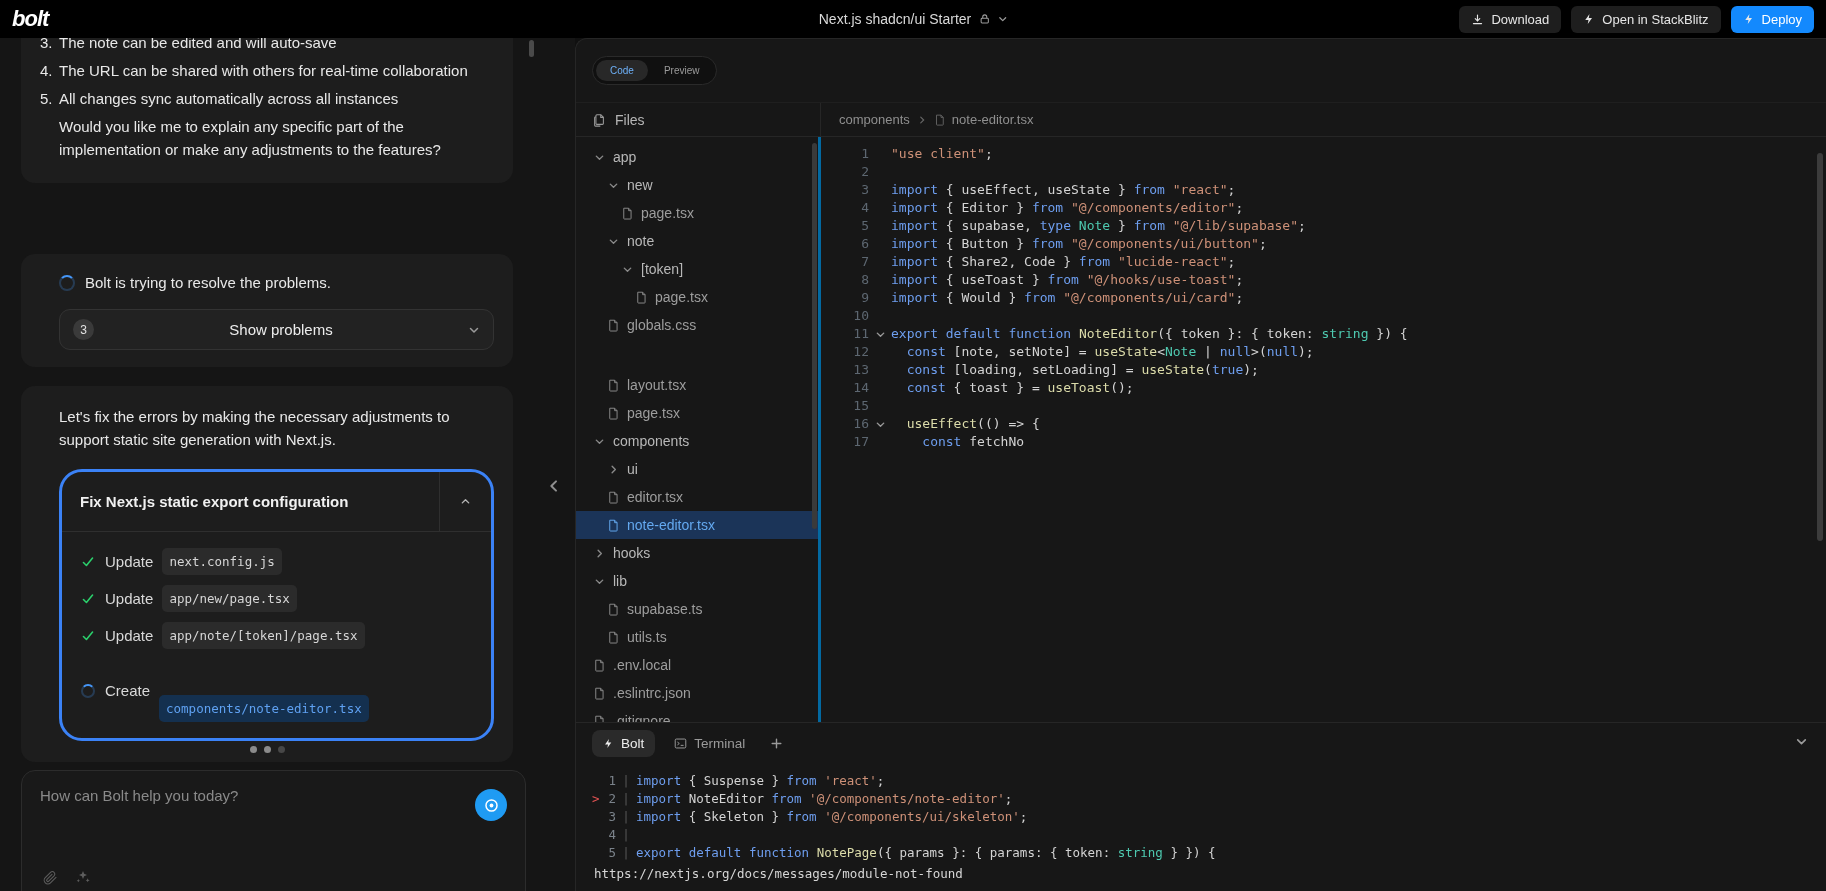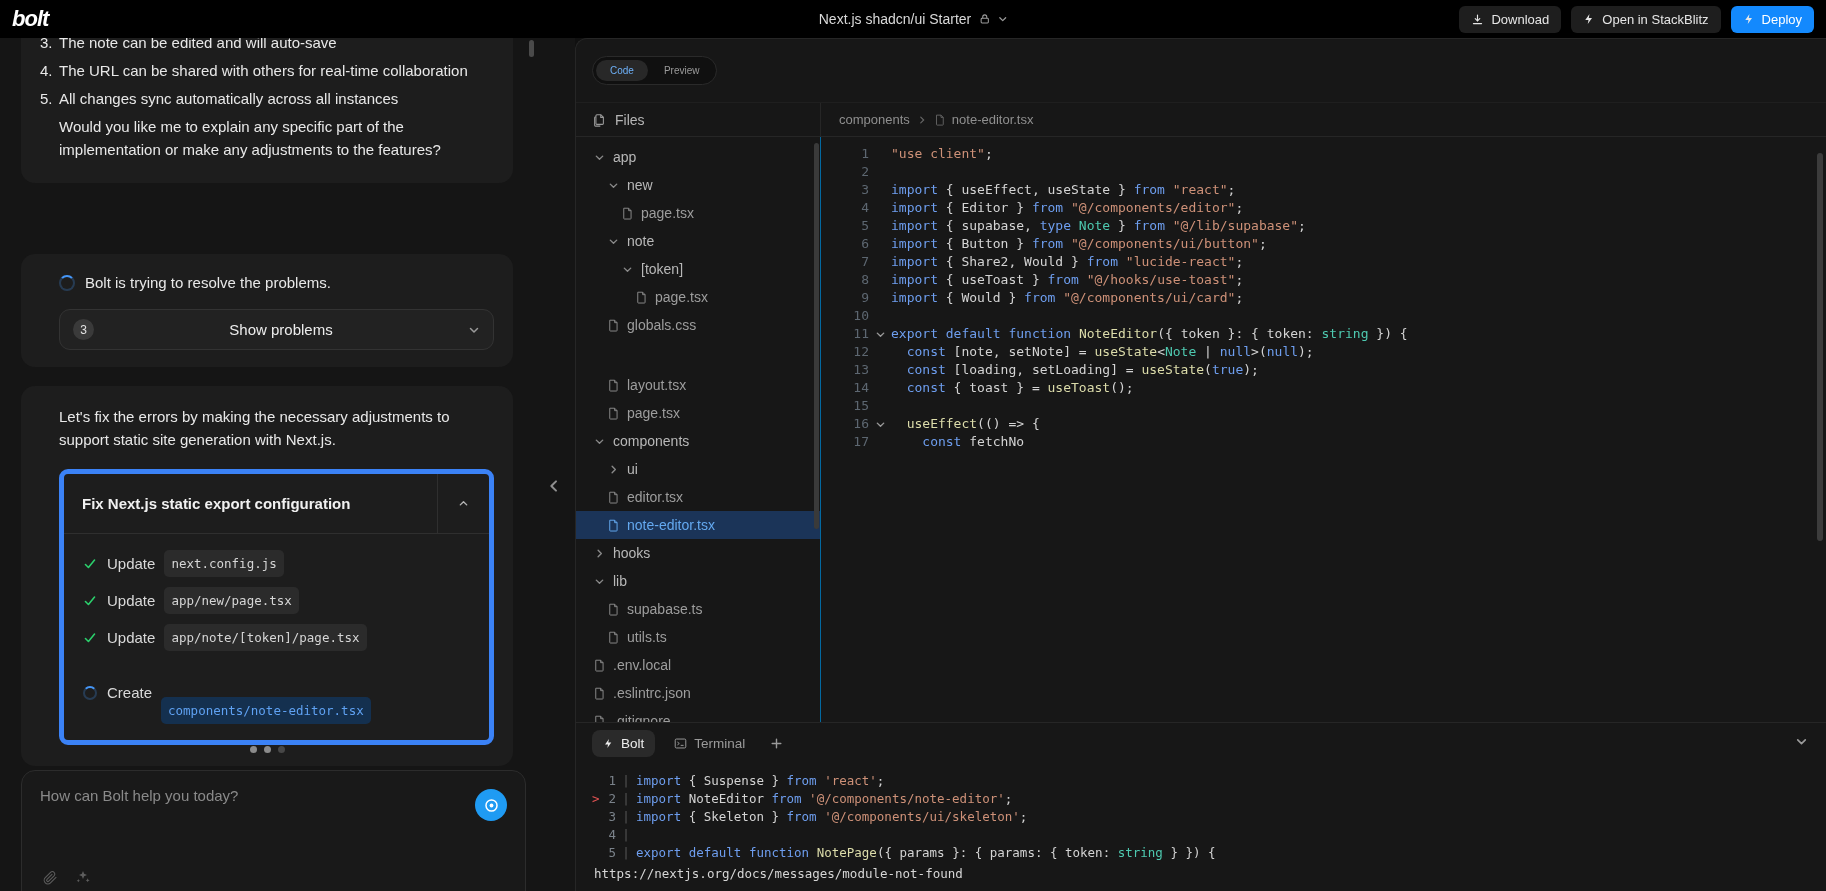--- a/index.html
+++ b/index.html
@@ -27,21 +27,21 @@
   #card2{top:216px;padding:17px 19px 17px 38px;}
   .resolve-row{display:flex;align-items:center;gap:10px;}
   .spinner{width:16px;height:16px;border-radius:50%;border:2px solid rgba(69,150,247,.25);border-top-color:#4596f7;animation:spin 1s linear infinite;flex:none;}
   .spinner.sm{width:14px;height:14px;}
   @keyframes spin{to{transform:rotate(360deg)}}
   .show-problems{margin-top:15px;display:flex;align-items:center;gap:11px;height:41px;width:100%;padding:0 13px;background:#222;border:1px solid #333;border-radius:11px;}
   .badge{width:21px;height:21px;border-radius:50%;background:#3a3a3a;color:#e2e2e2;font-size:12px;display:grid;place-items:center;flex:none;}
   .sp-label{flex:1;text-align:center;font-size:15px;font-weight:500;color:#ededed;}
   .sp-chev{color:#9a9a9a;display:flex;}
   #card3{top:348px;padding:19px 19px 21px 38px;}
-  .task-card{margin-top:18px;border:5px solid #3b82f6;border-radius:9px;overflow:hidden;}
+  .task-card{margin-top:18px;border:3px solid #3b82f6;border-radius:23px;overflow:hidden;}
   .task-head{display:flex;border-bottom:1px solid #2f2f2f;}
   .task-title{flex:1;padding:20px 18px;font-size:15px;font-weight:600;color:#f1f1f1;line-height:19px;}
   .task-toggle{width:52px;border-left:1px solid #2f2f2f;display:grid;place-items:center;color:#b5b5b5;}
   .task-body{padding:16px 18px;display:flex;flex-direction:column;gap:10px;}
   .task-row{display:flex;align-items:center;gap:9px;font-size:15px;color:#d9d9d9;cursor:pointer;}
   .task-ic{width:16px;display:flex;justify-content:center;flex:none;}
   .chip{font-family:"DejaVu Sans Mono",monospace;font-size:12.5px;background:#2b2b2b;border-radius:5px;padding:2px 7px;color:#d6d6d6;}
   .task-row.loading .chip{background:#14304f;color:#5fa1f2;margin-top:36px;}
   .pager{position:absolute;top:708px;left:21px;width:492px;display:flex;justify-content:center;gap:7px;}
   .dot{width:7px;height:7px;border-radius:50%;background:#8b8b8b;cursor:pointer;}
@@ -61,21 +61,21 @@
   .seg-group{display:flex;background:#101010;border:1px solid #2a2a2a;border-radius:18px;padding:3px;gap:2px;}
   .seg{font-size:10px;color:#9b9b9b;padding:5px 14px;border-radius:14px;}
   .seg.active{background:#282828;color:#6db0f8;}
   .wb-head{height:34px;display:flex;border-bottom:1px solid #262626;flex:none;}
   .files-head{width:245px;flex:none;display:flex;align-items:center;gap:9px;padding:0 16px;color:#b6b6b6;font-size:14px;border-right:1px solid #262626;}
   .fh-ic{color:#9a9a9a;display:flex;}
   .crumb{flex:1;display:flex;align-items:center;gap:7px;padding:0 18px;color:#8f8f8f;font-size:13px;}
   .crumb-chev,.crumb-ic{color:#666;display:flex;}
   .crumb-item{cursor:pointer;}
   .wb-body{flex:1;display:flex;min-height:0;}
-  .files-panel{width:245px;flex:none;border-right:1px solid #0369a1;position:relative;overflow:hidden;}
+  .files-panel{width:245px;flex:none;border-right:3px solid #0369a1;position:relative;overflow:hidden;}
   .tree{position:absolute;inset:0;padding-top:6px;}
   .tree-row{display:flex;align-items:center;gap:7px;height:28px;font-size:14px;color:#9d9d9d;cursor:pointer;}
   .tree-row.folder{color:#b8b8b8;}
   .tree-icon{width:14px;display:flex;justify-content:center;color:#8a8a8a;flex:none;}
   .tree-row.selected{background:#1b3458;color:#64a9f0;}
   .tree-row.selected .tree-icon{color:#64a9f0;}
   .tree-scroll{position:absolute;right:1px;top:6px;width:5px;height:386px;background:#3a3a3a;border-radius:3px;cursor:pointer;}
   .editor{flex:1;position:relative;overflow:hidden;background:#171717;}
   .code{position:absolute;inset:0;padding-top:8px;font-family:"DejaVu Sans Mono",monospace;font-size:13px;}
   .code-line{display:flex;height:18px;line-height:18px;white-space:pre;cursor:text;}
@@ -488,21 +488,21 @@
       <div class="tree-scroll"></div>
     </div>
     <div class="editor">
       <div class="code">
           <div class="code-line"><span class="gutter">1</span><span class="fold"></span><span class="line-text"><span class="tk-str">"use client"</span><span class="tk-pln">;</span></span></div>
           <div class="code-line"><span class="gutter">2</span><span class="fold"></span><span class="line-text"></span></div>
           <div class="code-line"><span class="gutter">3</span><span class="fold"></span><span class="line-text"><span class="tk-kw">import</span><span class="tk-pln"> { useEffect, useState } </span><span class="tk-kw">from</span><span class="tk-pln"> </span><span class="tk-str">"react"</span><span class="tk-pln">;</span></span></div>
           <div class="code-line"><span class="gutter">4</span><span class="fold"></span><span class="line-text"><span class="tk-kw">import</span><span class="tk-pln"> { Editor } </span><span class="tk-kw">from</span><span class="tk-pln"> </span><span class="tk-str">"@/components/editor"</span><span class="tk-pln">;</span></span></div>
           <div class="code-line"><span class="gutter">5</span><span class="fold"></span><span class="line-text"><span class="tk-kw">import</span><span class="tk-pln"> { supabase, </span><span class="tk-kw">type</span><span class="tk-pln"> </span><span class="tk-typ">Note</span><span class="tk-pln"> } </span><span class="tk-kw">from</span><span class="tk-pln"> </span><span class="tk-str">"@/lib/supabase"</span><span class="tk-pln">;</span></span></div>
           <div class="code-line"><span class="gutter">6</span><span class="fold"></span><span class="line-text"><span class="tk-kw">import</span><span class="tk-pln"> { Button } </span><span class="tk-kw">from</span><span class="tk-pln"> </span><span class="tk-str">"@/components/ui/button"</span><span class="tk-pln">;</span></span></div>
-          <div class="code-line"><span class="gutter">7</span><span class="fold"></span><span class="line-text"><span class="tk-kw">import</span><span class="tk-pln"> { Share2, Would } </span><span class="tk-kw">from</span><span class="tk-pln"> </span><span class="tk-str">"lucide-react"</span><span class="tk-pln">;</span></span></div>
+          <div class="code-line"><span class="gutter">7</span><span class="fold"></span><span class="line-text"><span class="tk-kw">import</span><span class="tk-pln"> { Share2, Code } </span><span class="tk-kw">from</span><span class="tk-pln"> </span><span class="tk-str">"lucide-react"</span><span class="tk-pln">;</span></span></div>
           <div class="code-line"><span class="gutter">8</span><span class="fold"></span><span class="line-text"><span class="tk-kw">import</span><span class="tk-pln"> { useToast } </span><span class="tk-kw">from</span><span class="tk-pln"> </span><span class="tk-str">"@/hooks/use-toast"</span><span class="tk-pln">;</span></span></div>
           <div class="code-line"><span class="gutter">9</span><span class="fold"></span><span class="line-text"><span class="tk-kw">import</span><span class="tk-pln"> { Would } </span><span class="tk-kw">from</span><span class="tk-pln"> </span><span class="tk-str">"@/components/ui/card"</span><span class="tk-pln">;</span></span></div>
           <div class="code-line"><span class="gutter">10</span><span class="fold"></span><span class="line-text"></span></div>
           <div class="code-line"><span class="gutter">11</span><span class="fold"><svg width="11" height="11" viewBox="0 0 12 12" fill="none" stroke="currentColor" stroke-width="1.5" stroke-linecap="round" stroke-linejoin="round">
                 <path d="M2.5 4.5L6 8l3.5-3.5"></path>
               </svg></span><span class="line-text"><span class="tk-kw">export</span><span class="tk-pln"> </span><span class="tk-kw">default</span><span class="tk-pln"> </span><span class="tk-kw">function</span><span class="tk-pln"> </span><span class="tk-fn">NoteEditor</span><span class="tk-pln">({ token }: { token: </span><span class="tk-typ">string</span><span class="tk-pln"> }) {</span></span></div>
           <div class="code-line"><span class="gutter">12</span><span class="fold"></span><span class="line-text"><span class="tk-pln">  </span><span class="tk-kw">const</span><span class="tk-pln"> [note, setNote] = </span><span class="tk-fn">useState</span><span class="tk-pln">&lt;</span><span class="tk-typ">Note</span><span class="tk-pln"> | </span><span class="tk-kw">null</span><span class="tk-pln">&gt;(</span><span class="tk-kw">null</span><span class="tk-pln">);</span></span></div>
           <div class="code-line"><span class="gutter">13</span><span class="fold"></span><span class="line-text"><span class="tk-pln">  </span><span class="tk-kw">const</span><span class="tk-pln"> [loading, setLoading] = </span><span class="tk-fn">useState</span><span class="tk-pln">(</span><span class="tk-kw">true</span><span class="tk-pln">);</span></span></div>
           <div class="code-line"><span class="gutter">14</span><span class="fold"></span><span class="line-text"><span class="tk-pln">  </span><span class="tk-kw">const</span><span class="tk-pln"> { toast } = </span><span class="tk-fn">useToast</span><span class="tk-pln">();</span></span></div>
           <div class="code-line"><span class="gutter">15</span><span class="fold"></span><span class="line-text"></span></div>

